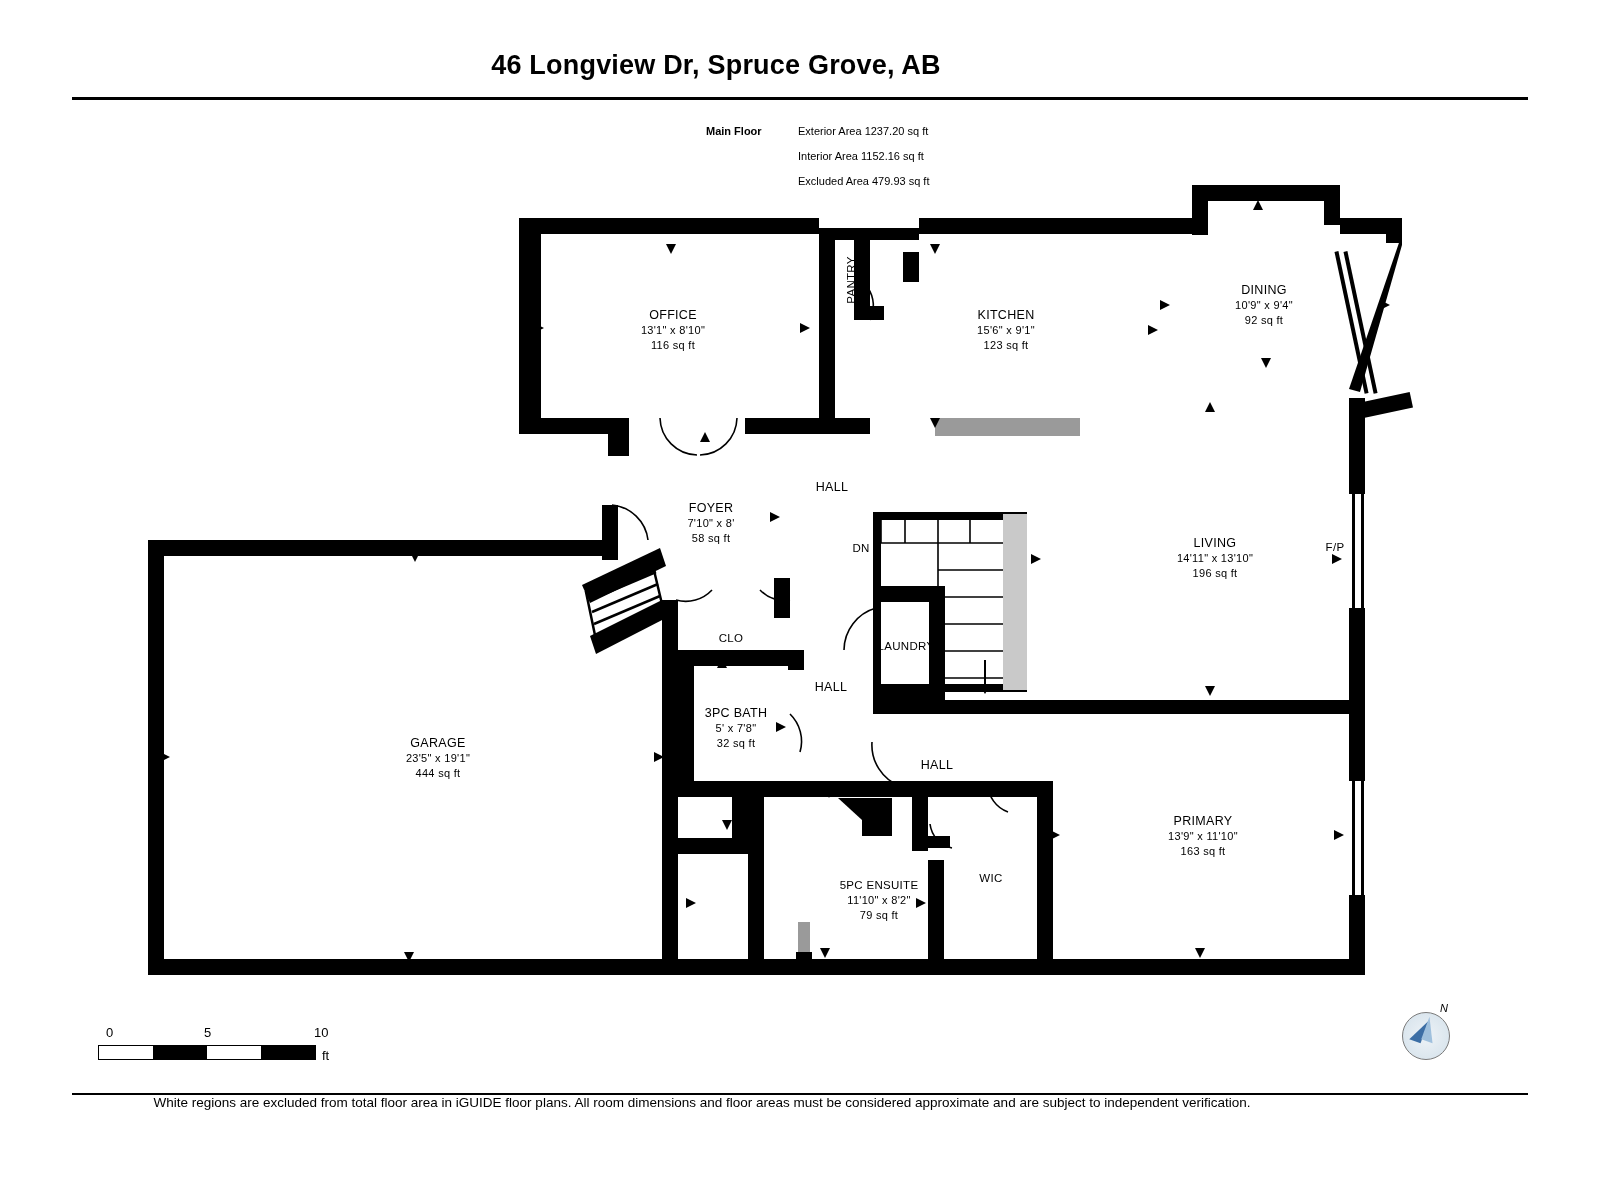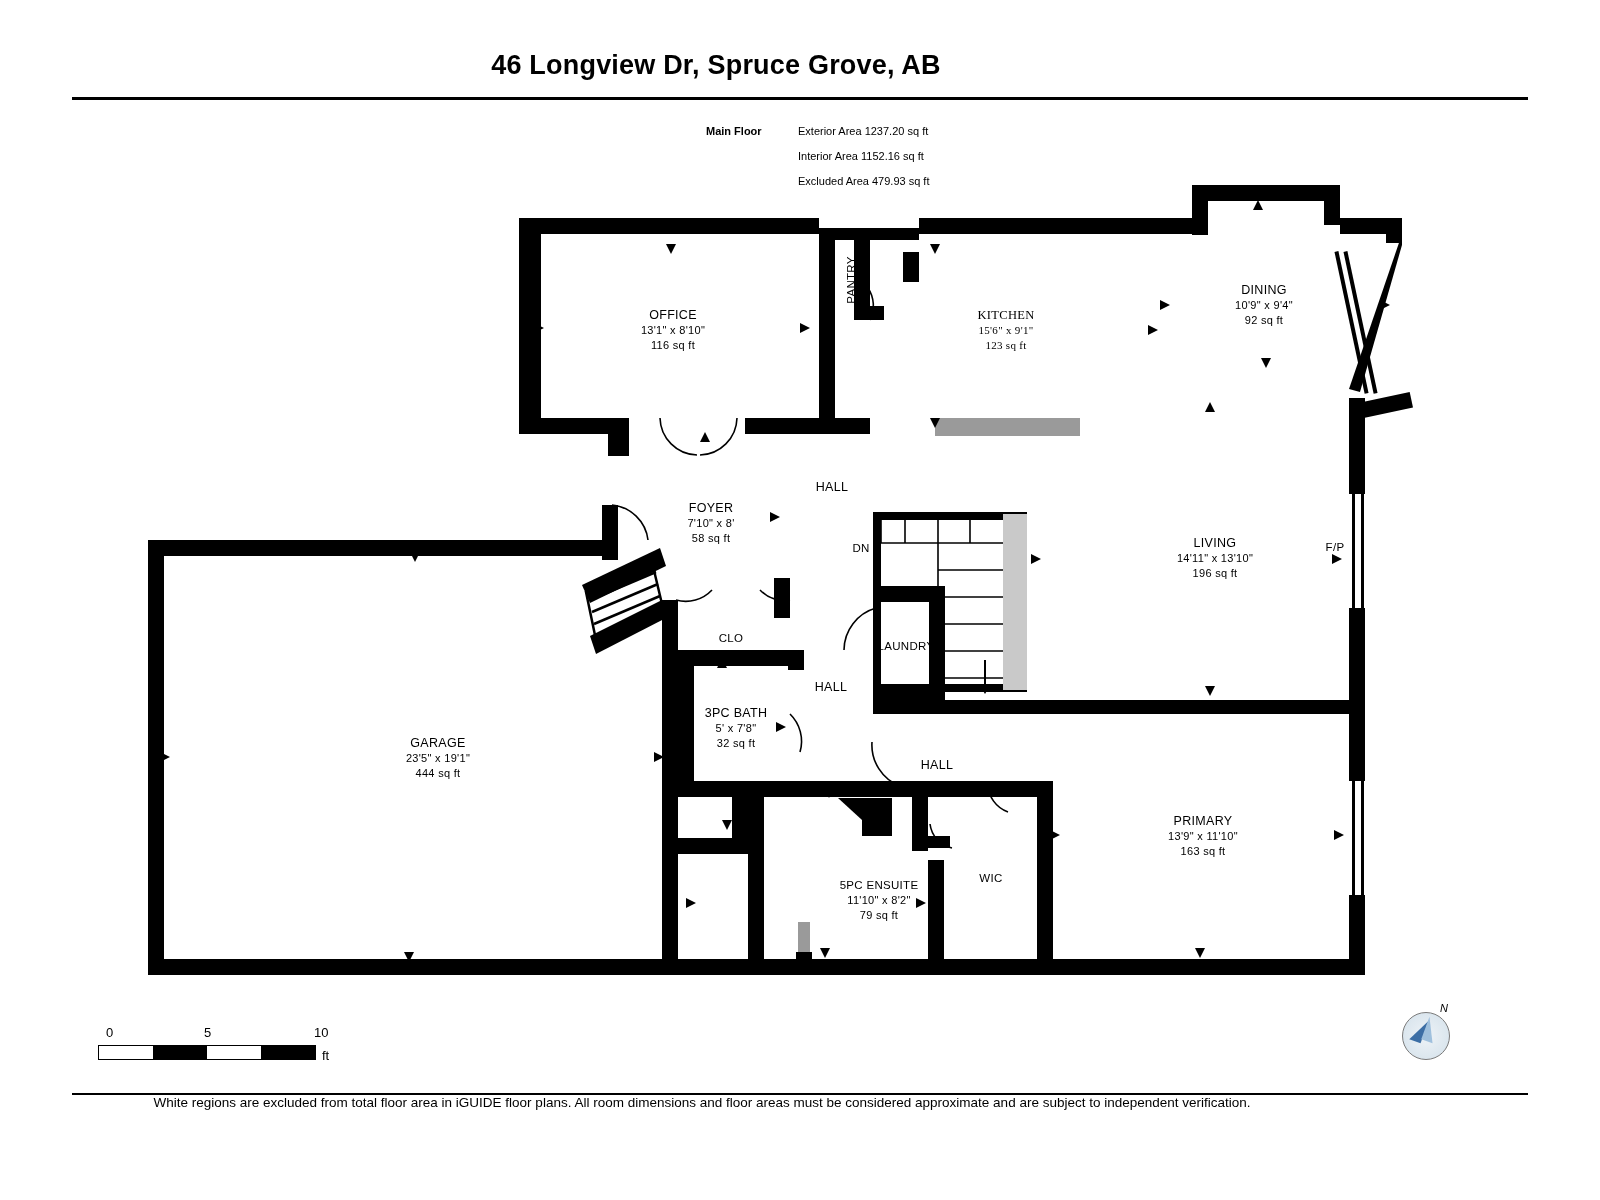--- a/index.html
+++ b/index.html
@@ -371,21 +371,21 @@
 
   <div id="labels">
     <div class="rlabel" style="left:673px; top:330px;">
       <div class="nm">OFFICE</div>
       <div class="dim">13'1" x 8'10"</div>
       <div class="dim">116 sq ft</div>
     </div>
     <div class="rlabel vert small" style="left:851px; top:280px;">
       <div class="nm">PANTRY</div>
     </div>
-    <div class="rlabel" style="left:1006px; top:330px;font-family:Liberation Serif, serif;">
+    <div class="rlabel" style="left:1006px; top:330px;">
       <div class="nm">KITCHEN</div>
       <div class="dim">15'6" x 9'1"</div>
       <div class="dim">123 sq ft</div>
     </div>
     <div class="rlabel" style="left:1264px; top:305px;">
       <div class="nm">DINING</div>
       <div class="dim">10'9" x 9'4"</div>
       <div class="dim">92 sq ft</div>
     </div>
     <div class="rlabel" style="left:832px; top:487px;">

